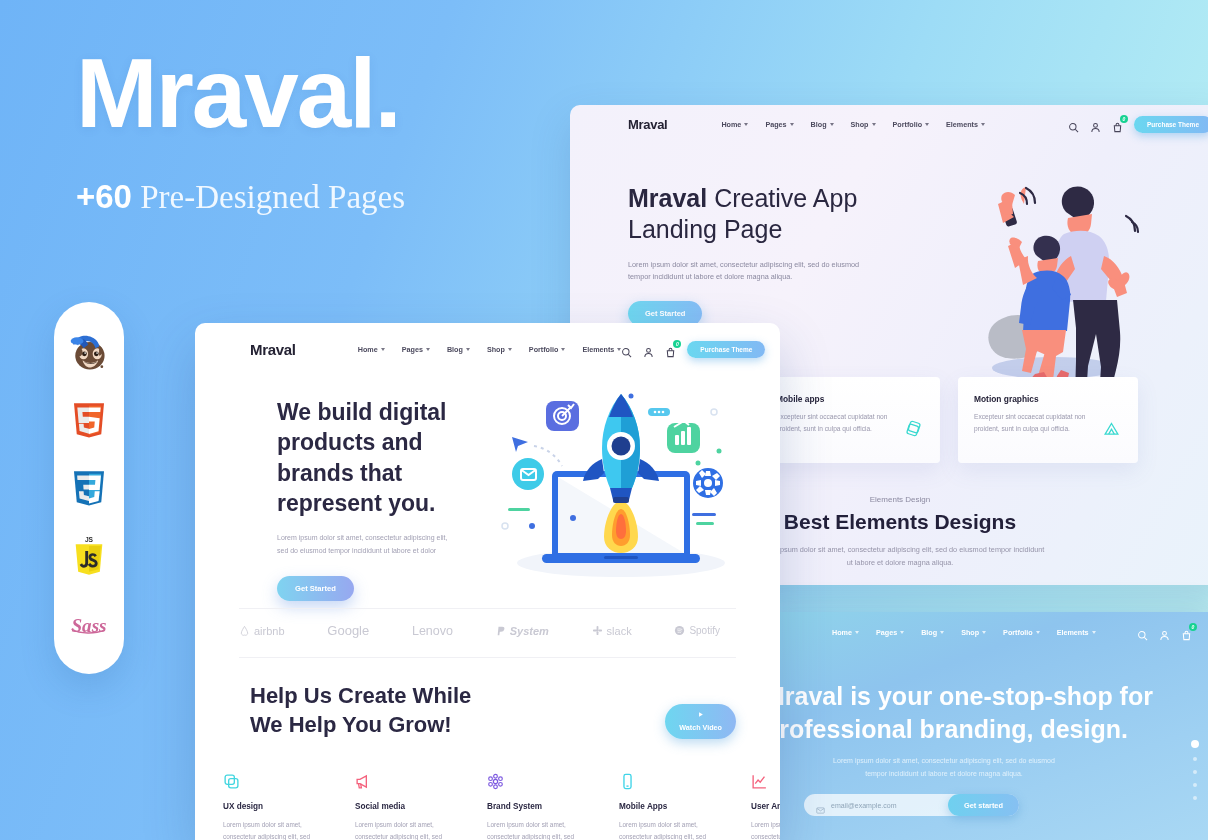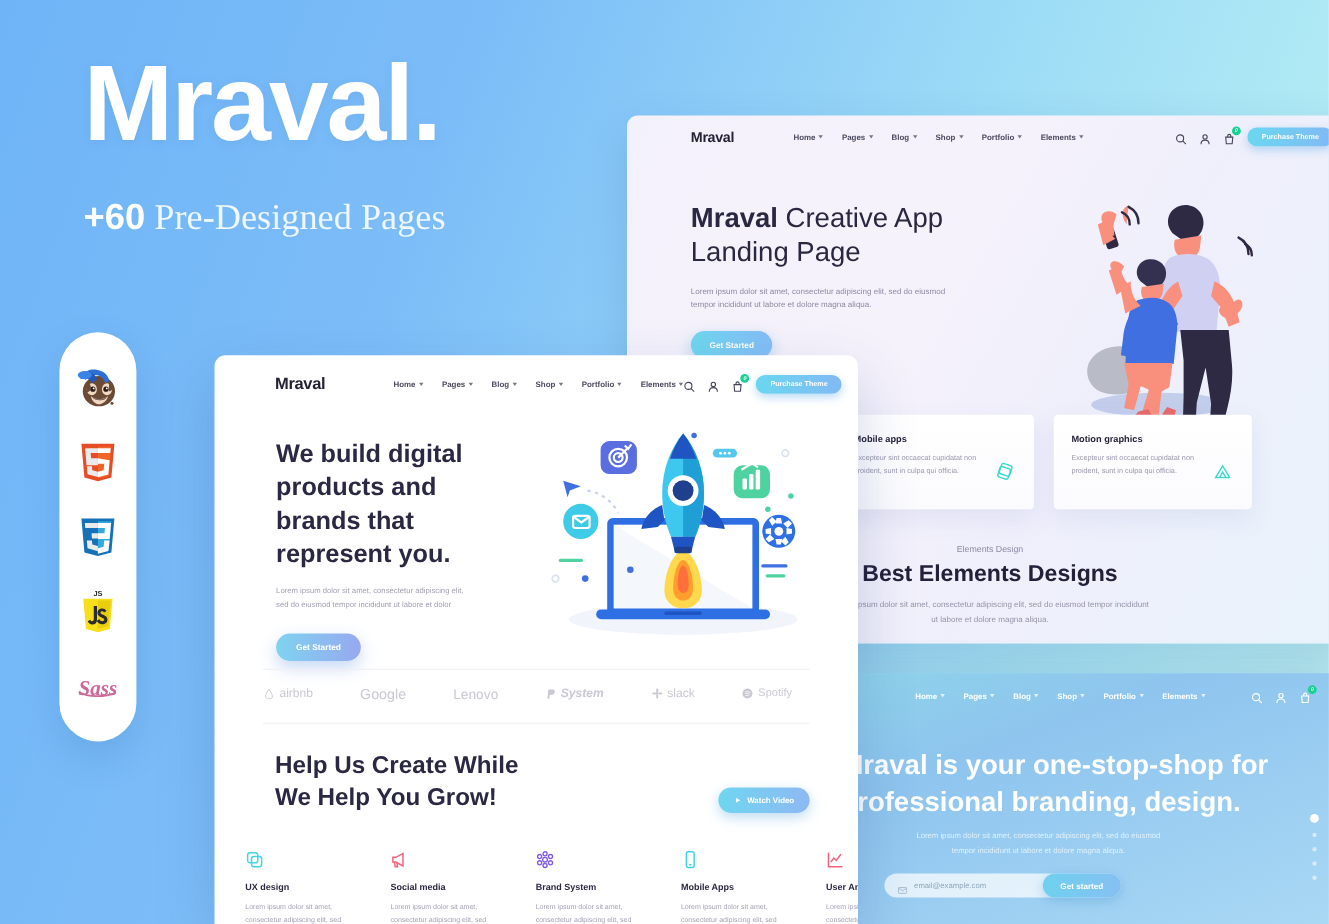--- a/index.html
+++ b/index.html
@@ -126,41 +126,42 @@
 
   
   .mock-c {
     left: 195px; top: 323px; width: 585px; height: 517px;
     background: #ffffff; border-radius: 10px 10px 0 0;
     box-shadow: 0 22px 52px rgba(30,70,140,.22);
     z-index: 20;
   }
   .c-nav { display: flex; align-items: center; height: 52px; padding: 0 20px 0 55px; }
   .c-nav .brand { font-size: 15px; }
-  .c-hero { display: flex; padding: 22px 0 0 56px; }
+  .c-hero { display: flex; padding: 22px 0 0 82px; }
   .c-h1 { font-size: 23px; font-weight: 700; color: #2b2843; line-height: 1.32; width: 215px; }
   .c-p { margin-top: 14px; font-size: 7px; color: #a2a0b4; line-height: 1.8; width: 180px; }
   .c-btn {
     display: inline-block; margin-top: 18px; background: linear-gradient(90deg,#7fd3f0,#97a8f0);
     color: #fff; font-size: 7.6px; font-weight: 600; padding: 8px 18px; border-radius: 20px;
     box-shadow: 0 6px 15px rgba(120,160,230,.42);
   }
   .illus-rocket { position: absolute; right: 38px; top: 68px; width: 242px; height: 195px; }
 
   .c-divider { position: absolute; left: 44px; right: 44px; top: 285px; height: 1px; background: #f0f0f4; }
   .c-logos { position: absolute; left: 44px; right: 60px; top: 300px; display: flex; align-items: center; justify-content: space-between; }
   .c-logo { font-size: 11px; color: #c9c9d3; display: flex; align-items: center; gap: 4px; white-space: nowrap; }
   .c-divider2 { position: absolute; left: 44px; right: 44px; top: 334px; height: 1px; background: #f0f0f4; }
 
   .c-help { position: absolute; left: 55px; top: 358px; right: 44px; display: flex; align-items: flex-end; justify-content: space-between; }
   .c-help h3 { font-size: 22px; font-weight: 700; color: #2b2843; line-height: 1.32; }
   .c-watch {
     background: linear-gradient(90deg,#6ed6f0,#8fb8f3); color: #fff; font-size: 7.2px; font-weight: 600;
     padding: 7px 14px; border-radius: 20px; display: flex; align-items: center; gap: 5px;
     box-shadow: 0 4px 12px rgba(95,170,225,.42);
+    flex-direction: column;
   }
 
   .c-features { position: absolute; left: 0; top: 432px; width: 585px; display: flex; }
   .feat { width: 104px; flex: none; padding: 18px 14px 0 0; margin-left: 28px; }
   .feat .ficon { width: 17px; height: 17px; margin-bottom: 12px; }
   .feat h5 { font-size: 8.2px; color: #2b2843; font-weight: 700; }
   .feat p { margin-top: 8px; font-size: 6.4px; color: #a3a1b5; line-height: 1.85; }
   .feat-sep { width: 1px; background: #f1f1f5; margin-top: 14px; }
 </style>
 </head>

